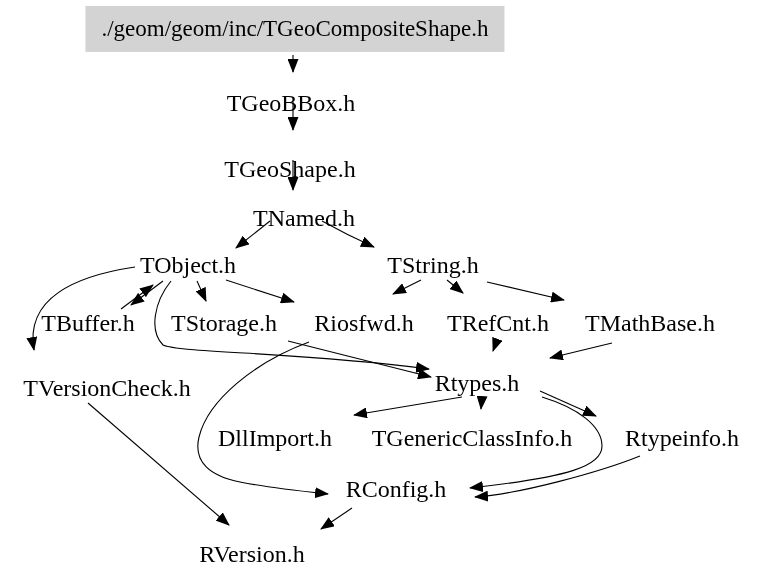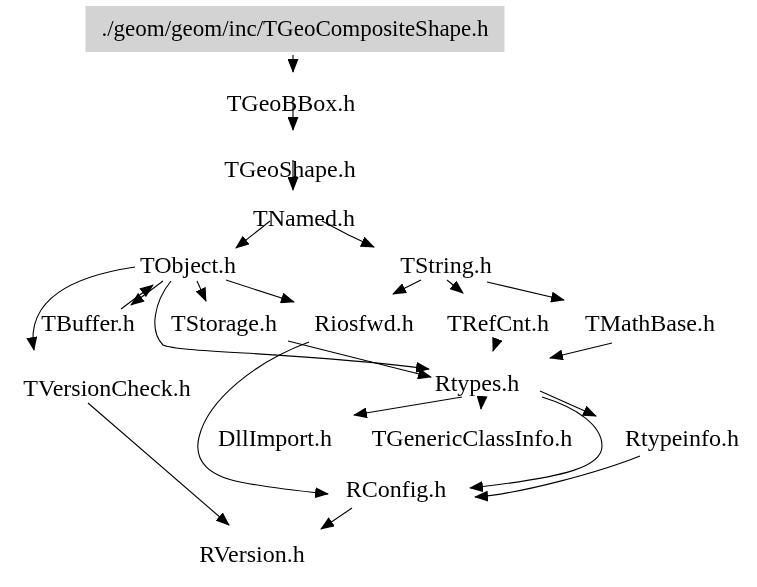--- a/index.html
+++ b/index.html
@@ -72,21 +72,21 @@
   <div class="node root-node" style="left:295px; top:29px;">./geom/geom/inc/TGeoCompositeShape.h</div>
 
   <div class="node" style="left:291px; top:88px;margin-top:16px;">TGeoBBox.h</div>
 
   <div class="node" style="left:290px; top:146px;margin-top:24px;">TGeoShape.h</div>
 
   <div class="node" style="left:304px; top:207px;margin-top:12px;">TNamed.h</div>
 
   <div class="node" style="left:188px; top:266px;">TObject.h</div>
 
-  <div class="node" style="left:433px; top:266px;margin-left:13px;">TString.h</div>
+  <div class="node" style="left:433px; top:266px;">TString.h</div>
 
   <div class="node" style="left:88px; top:324px;">TBuffer.h</div>
 
   <div class="node" style="left:224px; top:324px;">TStorage.h</div>
 
   <div class="node" style="left:364px; top:324px;">Riosfwd.h</div>
 
   <div class="node" style="left:498px; top:324px;">TRefCnt.h</div>
 
   <div class="node" style="left:650px; top:324px;">TMathBase.h</div>

